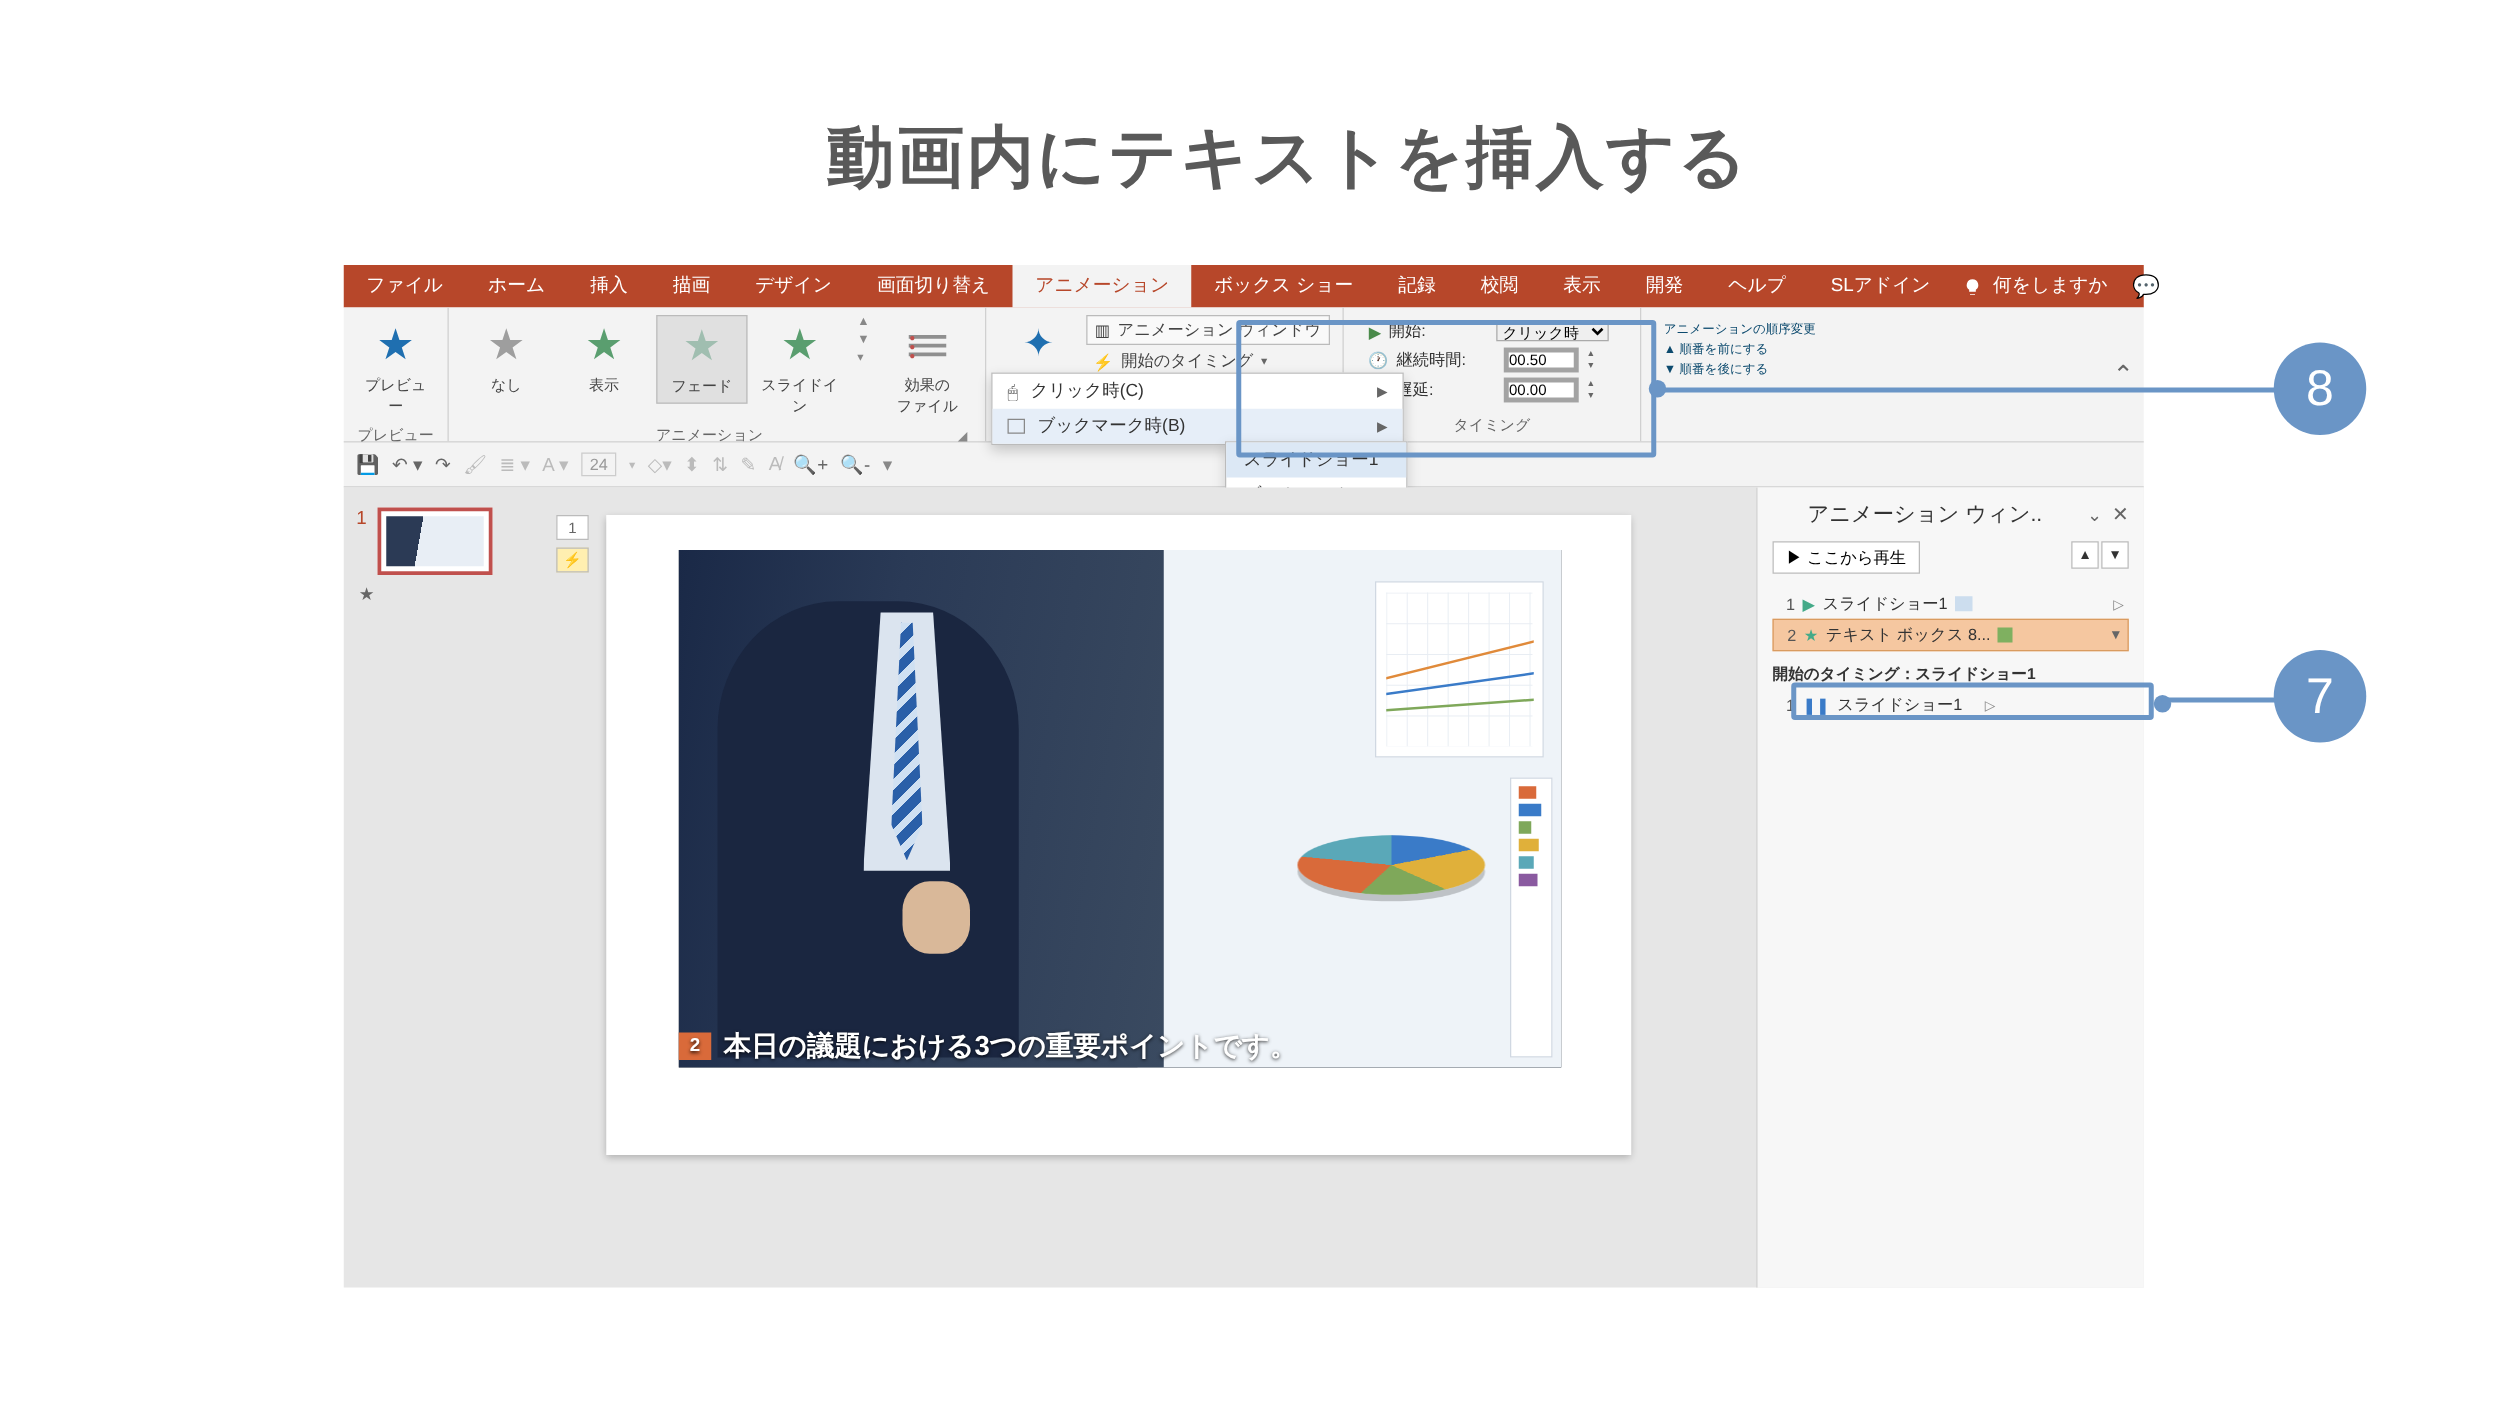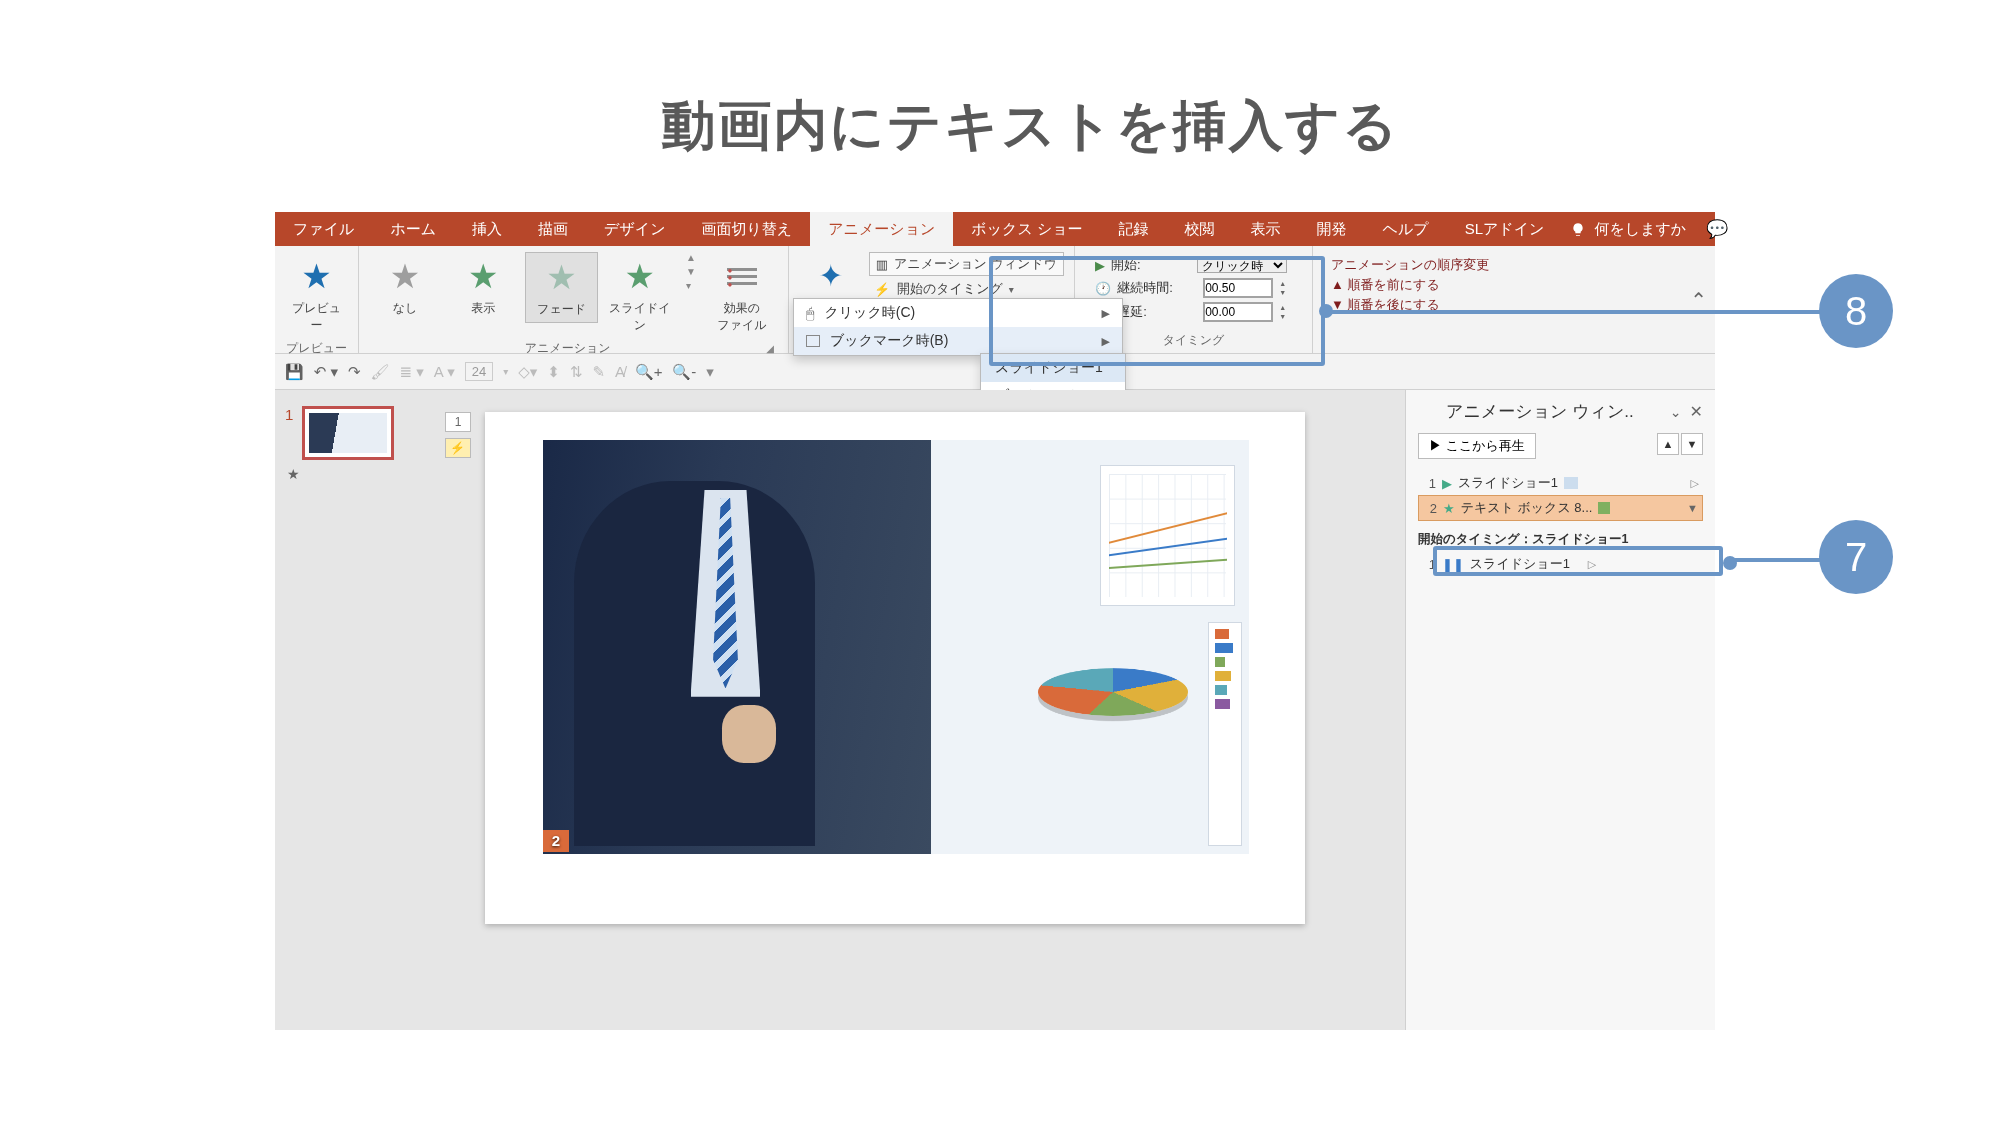--- a/index.html
+++ b/index.html
@@ -30,23 +30,23 @@
   .star.green { color: #5a9e6f; }
   .lines-ico { display:flex; flex-direction:column; gap:4px; align-items:flex-start; }
   .lines-ico span { width: 30px; height: 3px; background:#8f8f8f; }
   .lines-ico span::before { content:"●"; color:#c0504d; font-size:8px; position:relative; left:-12px; top:-6px;}
   .mini-col { display:flex; flex-direction:column; gap:2px; font-size:13px; color:#444; }
   .mini-row { display:flex; align-items:center; gap:6px; padding:2px 6px; white-space:nowrap; cursor:pointer; }
   .mini-row.boxed { border:1px solid #bbb; background:#f9f9f9; }
   .timing-group { display:flex; flex-direction:column; gap:4px; font-size:13px; padding:4px 10px; }
   .timing-row { display:flex; align-items:center; gap:6px; }
   .timing-row .lbl { width: 80px; color:#333; }
-  .timing-row input { width: 70px; height: 20px; border:2px solid #a3a3a3; font-size:12px; padding:0 0; }
+  .timing-row input { width: 60px; height: 20px; border:4px solid #a3a3a3; font-size:12px; padding:0 0; }
   .timing-row select { width: 90px; height: 16px; border:1px solid #aaa; font-size:12px; }
-  .order-col { font-size:13px; color:#7f1d1d; display:flex; flex-direction:column; gap:2px; padding:4px 8px; }
+  .order-col { font-size:10px; color:#0c4a6e; display:flex; flex-direction:column; gap:2px; padding:4px 8px; }
   .chev { font-size: 20px; color:#666; padding:0 8px; align-self:center; cursor:pointer; }
   .dlg-launch { font-size:10px; color:#888; text-align:right; padding-right:4px; }
 
   
   .qat { background: #f3f3f3; height: 36px; display:flex; align-items:center; gap:10px; padding:0 10px; border-bottom:1px solid #d0d0d0; font-size:15px; color:#666; }
   .qat span { cursor:pointer; }
 
   
   .edit-area { background:#e6e6e6; height: 640px; display:flex; position:relative; }
   .thumb-col { width: 140px; padding: 16px 10px; }
@@ -360,20 +360,21 @@
           </div>
           <div class="presenter">
             <div class="suit"></div>
                 <div class="shirt"></div>
                 <div class="tie"></div>
                 <div class="hand"></div>
           </div>
         </div>
         <div class="caption">
           <span class="num">2</span>
+          <span>本日の議題における3つの重要ポイントです。</span>
         </div>
       </div>
     </div>
 
     <div class="anim-pane">
       <div class="hdr">
         <span class="ttl">アニメーション ウィン..</span>
         <span style="color:#666">⌄</span>
         <span class="x">✕</span>
       </div>

